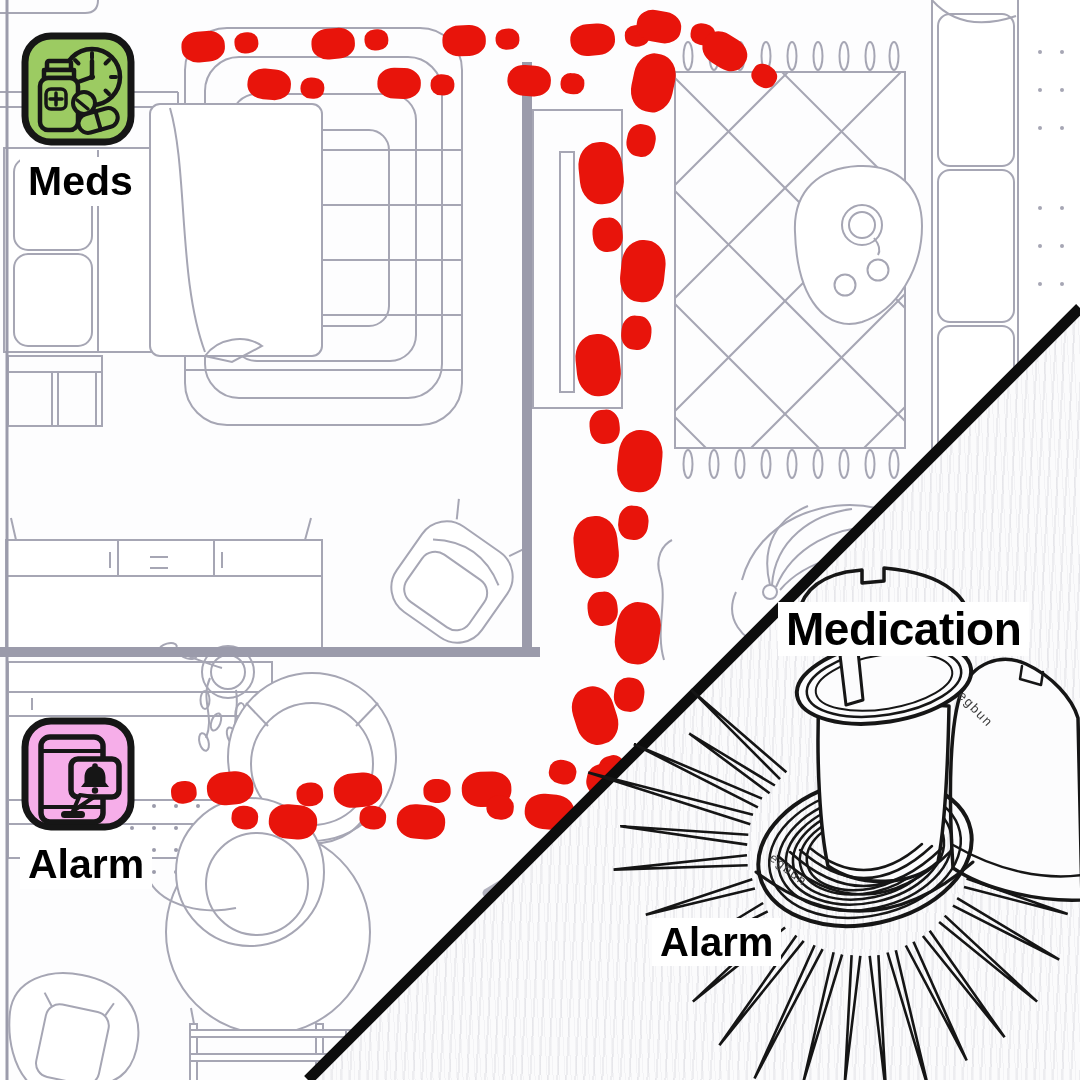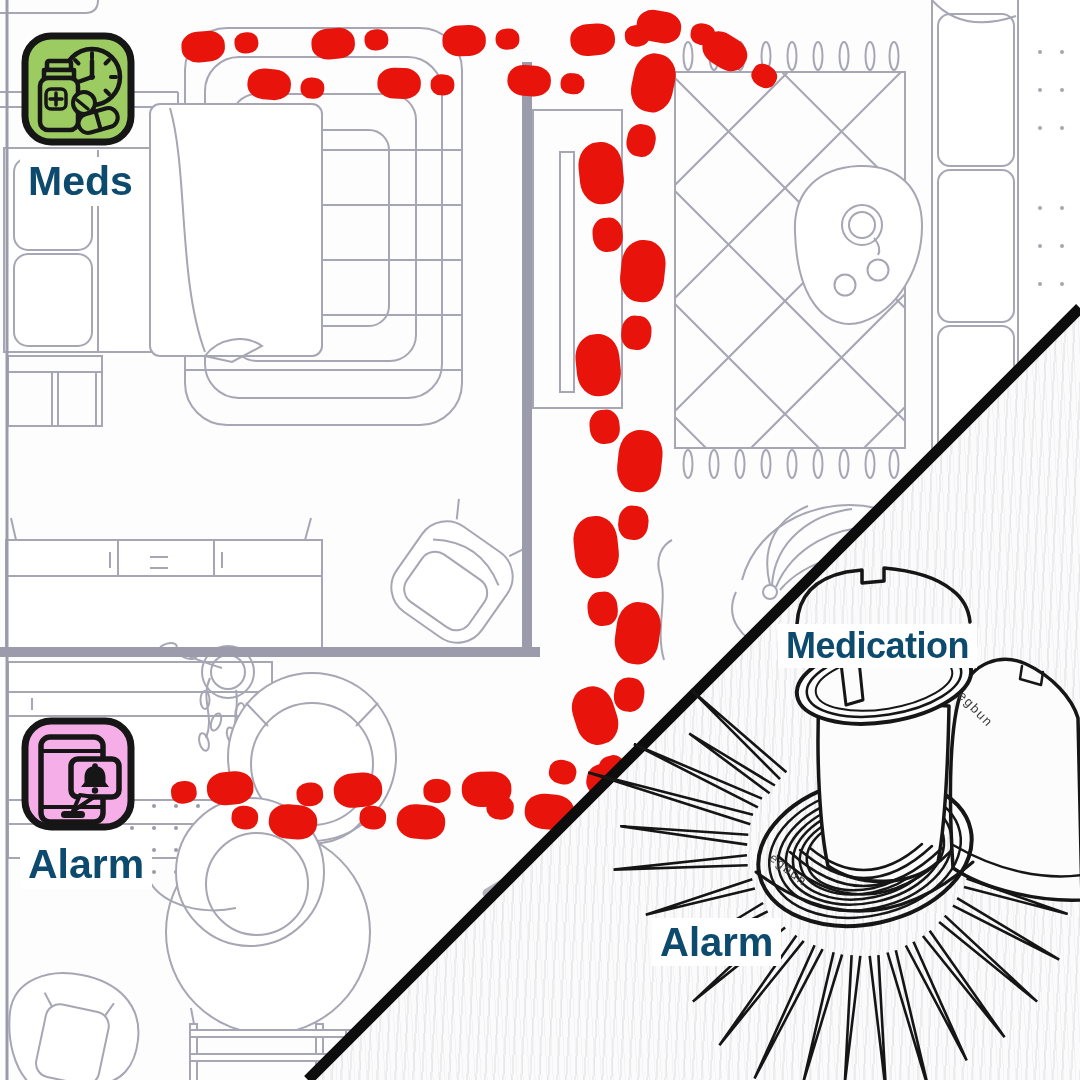--- a/index.html
+++ b/index.html
@@ -13,25 +13,25 @@
   
   #paper{position:absolute;left:0;top:0;width:1080px;height:1080px;
          clip-path:polygon(1080px 308px,1080px 1080px,308px 1080px);
          background:
            repeating-linear-gradient(93deg, rgba(186,186,196,.22) 0 2px, rgba(0,0,0,0) 2px 9px),
            repeating-linear-gradient(87deg, rgba(205,205,214,.18) 0 1px, rgba(0,0,0,0) 1px 6px),
            #fbfbfc;}
   #product .ink{stroke:#161616;fill:none;stroke-linecap:round;stroke-linejoin:round;}
   #product .inkf{stroke:#161616;fill:#fcfcfd;stroke-linecap:round;stroke-linejoin:round;}
   
-  .lbl{position:absolute;background:#fff;color:#0c4a6e;font-weight:700;line-height:1;
+  .lbl{position:absolute;background:#fff;color:#000000;font-weight:700;line-height:1;
        padding:4px 8px;white-space:nowrap;z-index:6;}
   .lbl-meds{left:20px;top:157px;font-size:41px;}
   .lbl-alarm-left{left:20px;top:840px;font-size:41px;}
-  .lbl-medication{left:778px;top:602px;font-size:36px;letter-spacing:-0.5px;margin-top:22px;}
+  .lbl-medication{left:778px;top:602px;font-size:46px;letter-spacing:-0.5px;}
   .lbl-alarm-right{left:652px;top:918px;font-size:40px;}
   .badge{position:absolute;width:116px;height:116px;z-index:6;}
   .badge-meds{left:20px;top:31px;}
   .badge-alarm{left:20px;top:716px;}
   .brand{position:absolute;z-index:5;font-size:13px;letter-spacing:1.5px;color:#3c3c3c;
          transform-origin:left top;white-space:nowrap;}
   .brand-pod{left:966px;top:688px;transform:rotate(46deg);}
   .brand-base{left:776px;top:850px;transform:rotate(38deg);}
   #paper{z-index:2;}
   #floorplan{z-index:1;}

